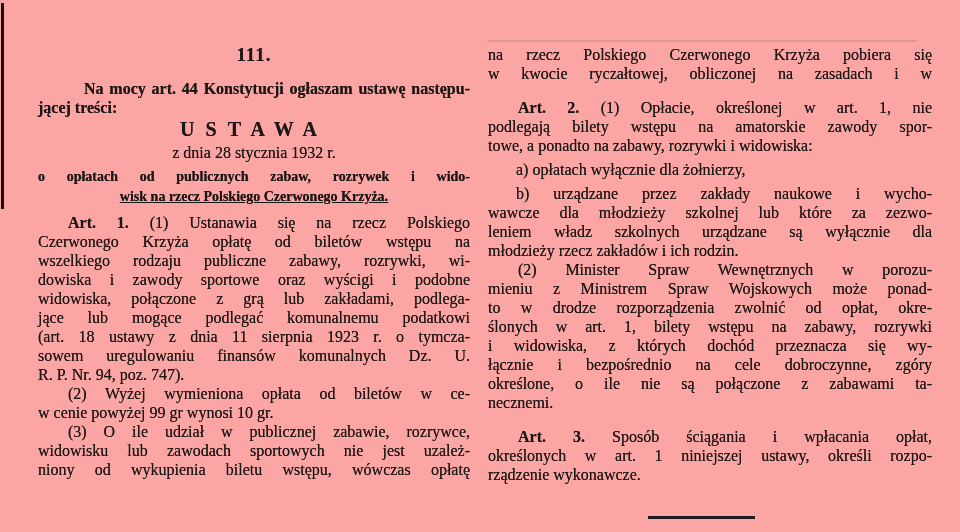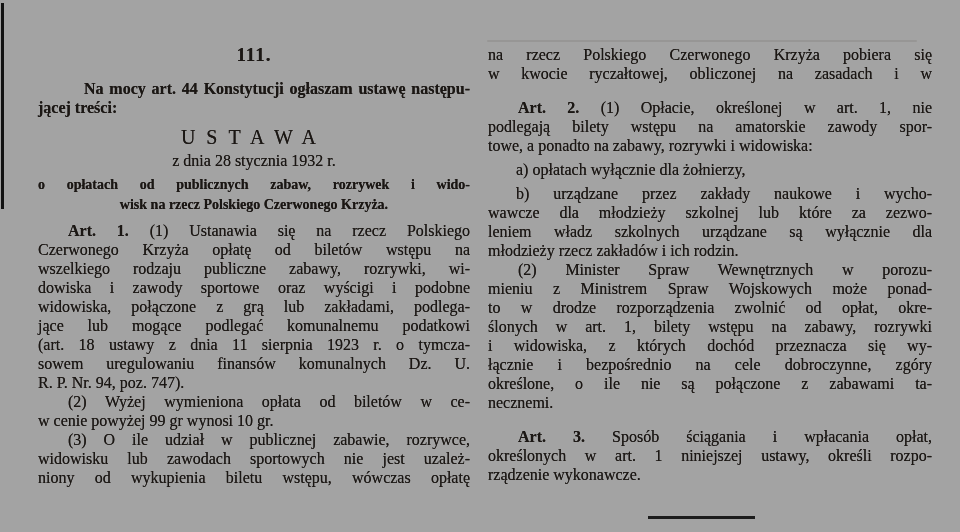--- a/index.html
+++ b/index.html
@@ -5,21 +5,21 @@
   html, body { margin: 0; padding: 0; }
   body {
     width: 960px; height: 532px;
     background: #ffffff;
     font-family: "Liberation Serif", "DejaVu Serif", serif;
     overflow: hidden;
   }
   .page {
     position: relative;
     width: 960px; height: 532px;
-    background: #a3a3a3;
+    background: #fca5a5;
     color: #1b1714;
   }
   
   .scan-bar-left {
     position: absolute; left: 1px; top: 3px;
     width: 3px; height: 206px;
     background: #121212;
   }
   .scan-smudge-top {
     position: absolute; left: 487px; top: 40px;
@@ -43,30 +43,30 @@
 
   
   .act-number {
     text-align: center; font-weight: bold;
     font-size: 19px; line-height: 21px;
     letter-spacing: 1px;
   }
   .preamble { margin-top: 14px; font-weight: bold; }
   .preamble .tline:first-child { text-indent: 46px; }
   .act-title {
-    margin-top: 8px; text-align: center;
-    font-weight: normal; font-size: 20px; line-height: 24px;
+    margin-top: 0; text-align: center;
+    font-weight: bold; font-size: 20px; line-height: 24px;
     letter-spacing: 0.55em;
   }
   .act-date { margin-top: 2px; text-align: center; line-height: 19px; }
   .subject {
     margin-top: 5px; font-weight: bold;
     font-size: 14px; line-height: 19.5px;
   }
-  .subject .tline.centered { text-align: center; text-align-last: center; }
+  .subject .tline.centered { text-align: center; text-align-last: center; text-decoration: underline; }
 
   
   .tline {
     text-align: justify;
     text-align-last: justify;
     white-space: normal;
   }
   .tline.lastline { text-align-last: left; }
 
   .para.article { margin-top: 15px; }

